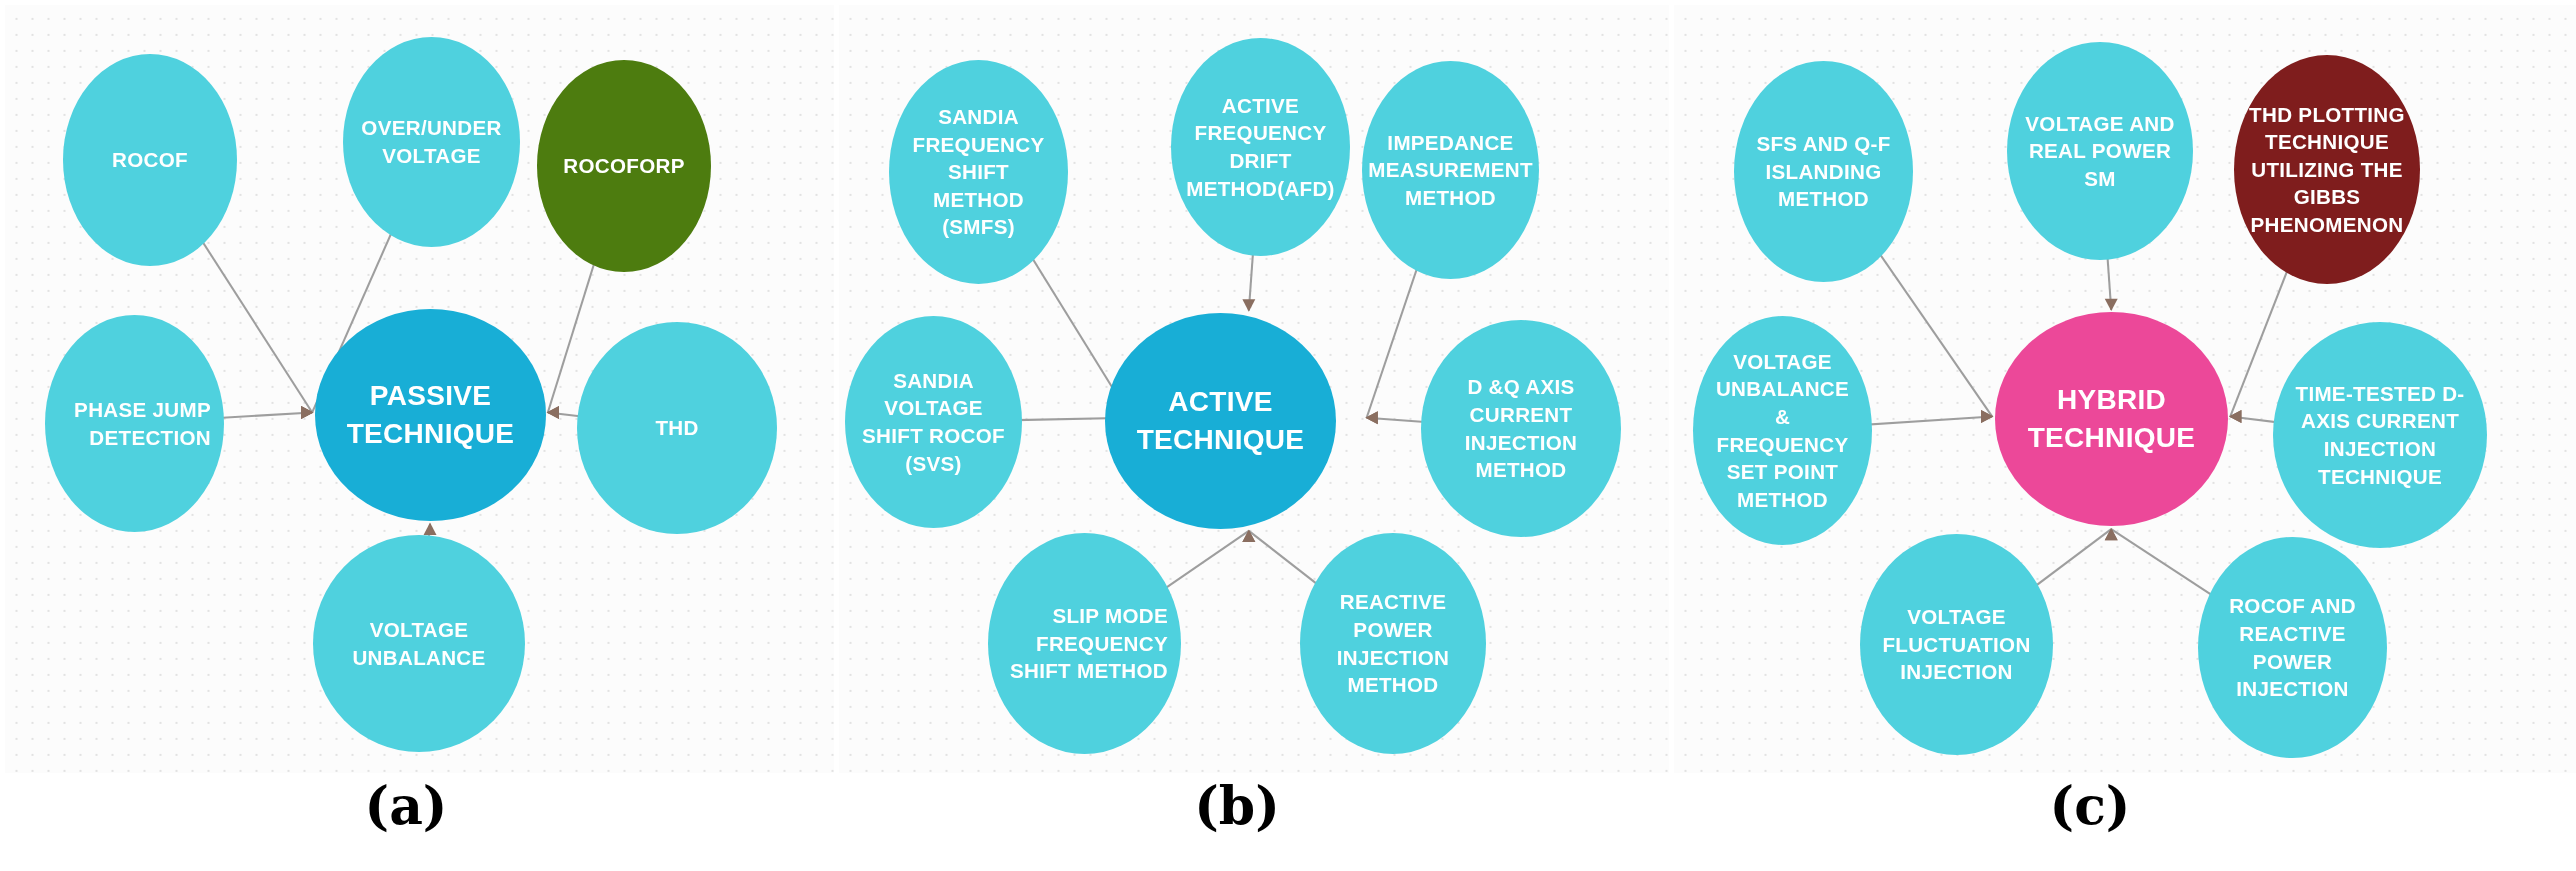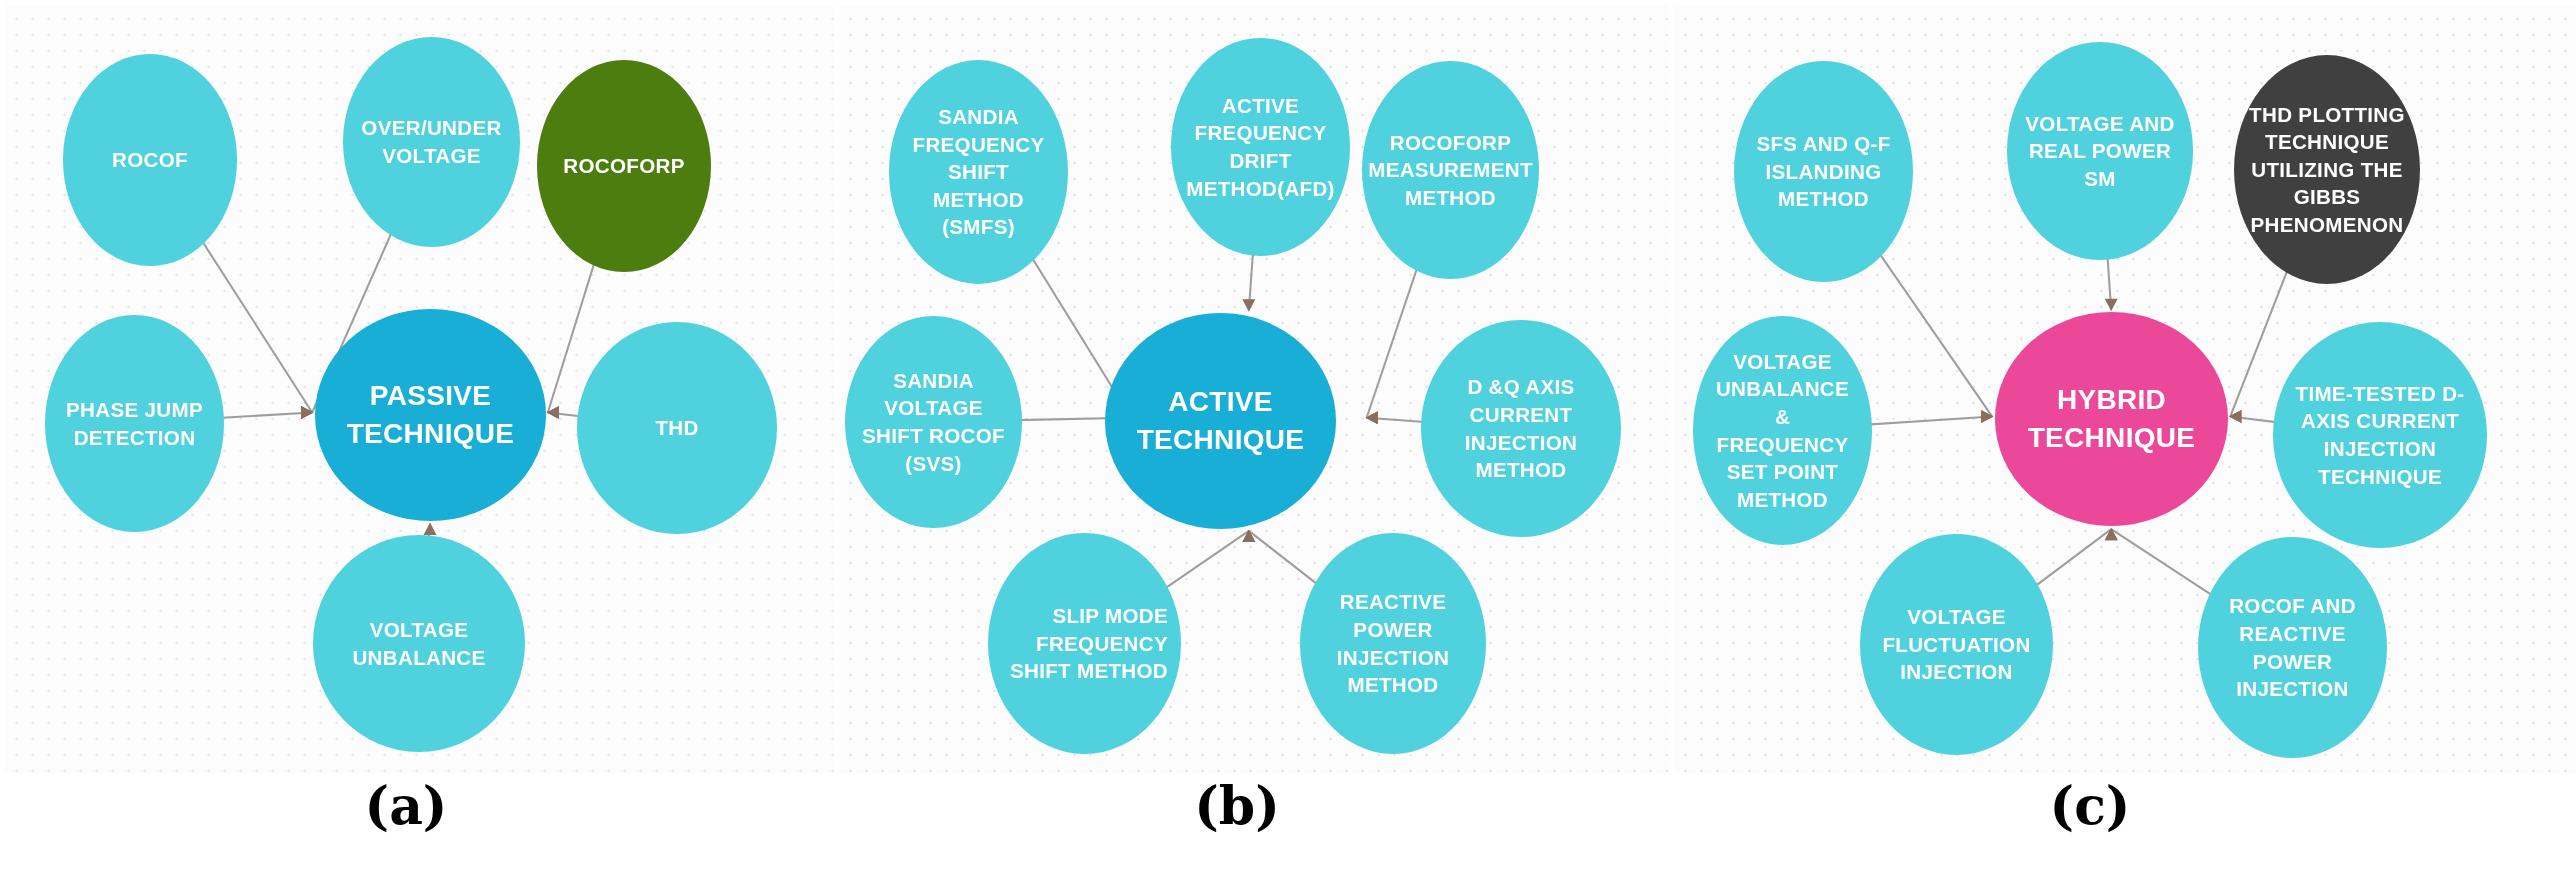--- a/index.html
+++ b/index.html
@@ -125,40 +125,40 @@
   <div id="nodes">
       <div class="node sat" style="left: 63px; top: 54px; width: 174px; height: 212px; background: rgb(79, 209, 222); color: rgb(255, 255, 255);">
         <span>ROCOF</span>
       </div>
       <div class="node sat" style="left: 343px; top: 37px; width: 177px; height: 210px; background: rgb(79, 209, 222); color: rgb(255, 255, 255); align-items: center;">
         <span>OVER/UNDER VOLTAGE</span>
       </div>
       <div class="node sat" style="left: 537px; top: 60px; width: 174px; height: 212px; background: #4d7c0f; color: rgb(255, 255, 255);">
         <span>ROCOFORP</span>
       </div>
-      <div class="node sat" style="left: 45px; top: 315px; width: 179px; height: 217px; background: rgb(79, 209, 222); color: rgb(255, 255, 255);">
+      <div class="node sat" style="left: 45px; top: 315px; width: 179px; height: 217px; background: rgb(79, 209, 222); color: rgb(255, 255, 255); text-align: right;">
         <span>PHASE JUMP DETECTION</span>
       </div>
       <div class="node sat" style="left: 577px; top: 322px; width: 200px; height: 212px; background: rgb(79, 209, 222); color: rgb(255, 255, 255); text-align: center;">
         <span>THD</span>
       </div>
       <div class="node sat" style="left: 313px; top: 535px; width: 212px; height: 217px; background: rgb(79, 209, 222); color: rgb(255, 255, 255);">
         <span>VOLTAGE UNBALANCE</span>
       </div>
       <div class="node center" style="left: 315px; top: 309px; width: 231px; height: 212px; background: rgb(24, 174, 214); color: rgb(255, 255, 255);">
         <span>PASSIVE TECHNIQUE</span>
       </div>
       <div class="node sat" style="left: 889px; top: 60px; width: 179px; height: 224px; background: rgb(79, 209, 222); color: rgb(255, 255, 255);">
         <span>SANDIA FREQUENCY SHIFT METHOD (SMFS)</span>
       </div>
       <div class="node sat" style="left: 1171px; top: 38px; width: 179px; height: 218px; background: rgb(79, 209, 222); color: rgb(255, 255, 255);">
         <span>ACTIVE FREQUENCY DRIFT METHOD(AFD)</span>
       </div>
       <div class="node sat" style="left: 1362px; top: 61px; width: 177px; height: 218px; background: rgb(79, 209, 222); color: rgb(255, 255, 255);">
-        <span>ROCOFORP MEASUREMENT METHOD</span>
+        <span>IMPEDANCE MEASUREMENT METHOD</span>
       </div>
       <div class="node sat" style="left: 845px; top: 316px; width: 177px; height: 212px; background: rgb(79, 209, 222); color: rgb(255, 255, 255);">
         <span>SANDIA VOLTAGE SHIFT ROCOF (SVS)</span>
       </div>
       <div class="node sat" style="left: 1421px; top: 320px; width: 200px; height: 217px; background: rgb(79, 209, 222); color: rgb(255, 255, 255);">
         <span>D &amp;Q AXIS CURRENT INJECTION METHOD</span>
       </div>
       <div class="node sat" style="left: 988px; top: 533px; width: 193px; height: 221px; background: rgb(79, 209, 222); color: rgb(255, 255, 255); text-align: right;">
         <span>SLIP MODE FREQUENCY SHIFT METHOD</span>
       </div>
@@ -167,21 +167,21 @@
       </div>
       <div class="node center" style="left: 1105px; top: 313px; width: 231px; height: 216px; background: rgb(24, 174, 214); color: rgb(255, 255, 255);">
         <span>ACTIVE TECHNIQUE</span>
       </div>
       <div class="node sat" style="left: 1734px; top: 61px; width: 179px; height: 221px; background: rgb(79, 209, 222); color: rgb(255, 255, 255);">
         <span>SFS AND Q-F ISLANDING METHOD</span>
       </div>
       <div class="node sat" style="left: 2007px; top: 42px; width: 186px; height: 218px; background: rgb(79, 209, 222); color: rgb(255, 255, 255);">
         <span>VOLTAGE AND REAL POWER SM</span>
       </div>
-      <div class="node sat" style="left: 2234px; top: 55px; width: 186px; height: 229px; background: #404040; color: rgb(255, 255, 255);">
+      <div class="node sat" style="left: 2234px; top: 55px; width: 186px; height: 229px; background: #7f1d1d; color: rgb(255, 255, 255);">
         <span>THD PLOTTING TECHNIQUE UTILIZING THE GIBBS PHENOMENON</span>
       </div>
       <div class="node sat" style="left: 1693px; top: 316px; width: 179px; height: 229px; background: rgb(79, 209, 222); color: rgb(255, 255, 255);">
         <span>VOLTAGE UNBALANCE &amp; FREQUENCY SET POINT METHOD</span>
       </div>
       <div class="node sat" style="left: 2273px; top: 322px; width: 214px; height: 226px; background: rgb(79, 209, 222); color: rgb(255, 255, 255);">
         <span>TIME-TESTED D-AXIS CURRENT INJECTION TECHNIQUE</span>
       </div>
       <div class="node sat" style="left: 1860px; top: 534px; width: 193px; height: 221px; background: rgb(79, 209, 222); color: rgb(255, 255, 255);">
         <span>VOLTAGE FLUCTUATION INJECTION</span>

